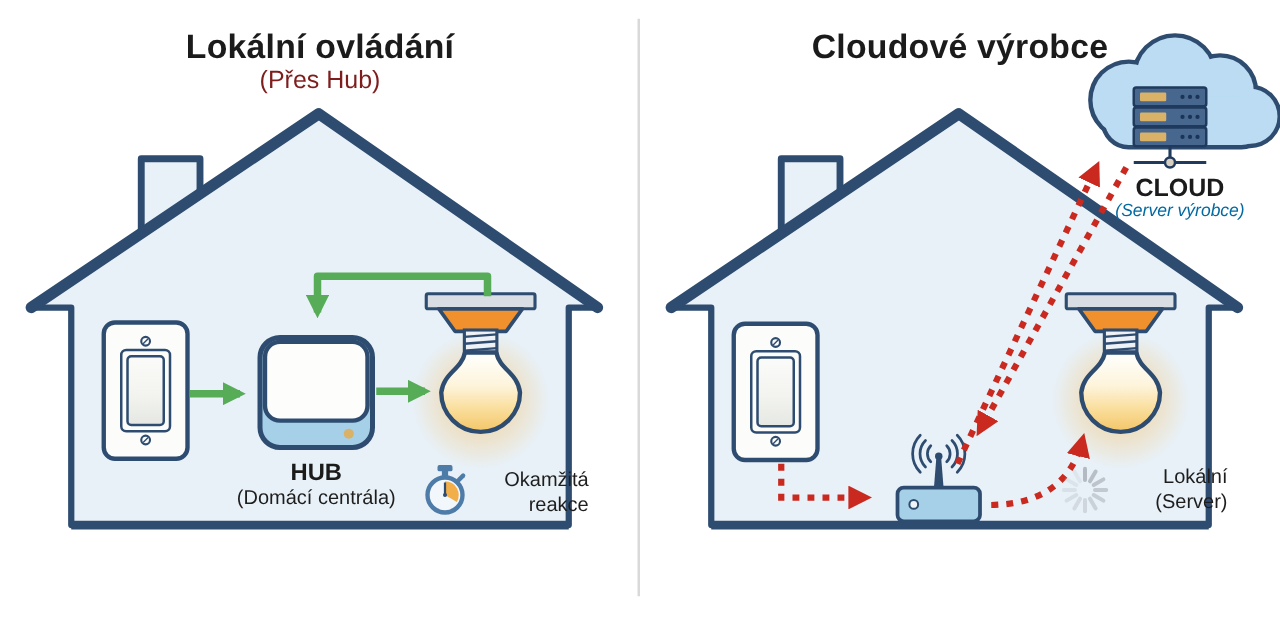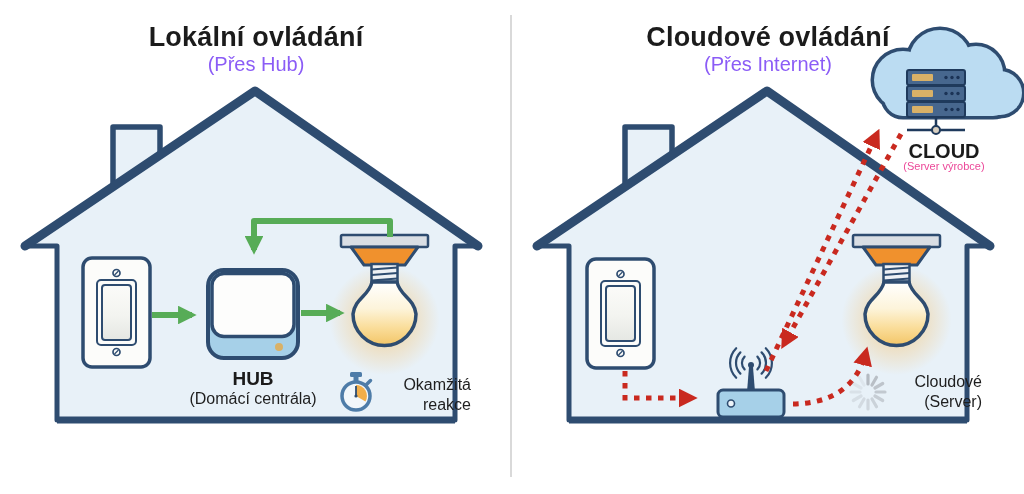--- a/index.html
+++ b/index.html
@@ -3,26 +3,26 @@
 <meta charset="utf-8">
 <style>
   html,body{margin:0;padding:0;background:#ffffff;}
   .stage{
     position:relative;width:1024px;height:494px;background:#ffffff;
     overflow:hidden;font-family:"Liberation Sans",sans-serif;color:var(--textDark,#1b1b1b);padding-left:24px;
   }
   .stage svg{position:absolute;left:0;top:0;}
   .txt{position:absolute;line-height:1.15;}
   .panel-title{font-size:27px;font-weight:700;text-align:center;width:512px;letter-spacing:.2px;}
-  .panel-subtitle{font-size:20px;font-weight:400;text-align:center;width:512px;color:#8b5cf6;}
+  .panel-subtitle{font-size:20px;font-weight:400;text-align:center;width:512px;color:#7f1d1d;}
   .dev-label{font-weight:700;font-size:19px;text-align:center;}
   .dev-sublabel{font-size:16px;text-align:center;color:#1e1e1e;}
   .note{font-size:16px;color:#1e1e1e;line-height:20px;text-align:right;}
   .cloud-label{font-weight:700;font-size:20px;text-align:center;}
-  .cloud-sublabel{font-size:11px;text-align:center;color:#ec4899;}
+  .cloud-sublabel{font-size:14px;text-align:center;color:#0369a1;font-style:italic;}
   .divider{position:absolute;left:510px;top:15px;width:2px;height:462px;background:var(--divider,#d9d9d9);}
 </style>
 </head>
 <body>
 
 <div class="stage">
 
   <svg width="1024" height="494" viewBox="0 0 1024 494">
     <defs>
       <linearGradient id="bulbGrad" x1="0" y1="0" x2="0" y2="1">
@@ -188,22 +188,21 @@
 
   <div class="txt panel-title" style="left:0;top:22px">Lokální ovládání</div>
   <div class="txt panel-subtitle" style="left:0;top:53px">(Přes Hub)</div>
 
   <div class="txt dev-label" style="left:163px;top:368px;width:180px">HUB</div>
   <div class="txt dev-sublabel" style="left:163px;top:390px;width:180px">(Domácí centrála)</div>
   <div class="txt note" style="left:381px;top:375px;width:90px">Okamžitá reakce</div>
 
   <div class="divider"></div>
 
-  <div class="txt panel-title" style="left:512px;top:22px">Cloudové ovládání</div>
-  <div class="txt panel-subtitle" style="left:512px;top:53px">(Přes Internet)</div>
+  <div class="txt panel-title" style="left:512px;top:22px">Cloudové výrobce</div>
 
   <div class="txt cloud-label" style="left:874px;top:140px;width:140px">CLOUD</div>
   <div class="txt cloud-sublabel" style="left:866px;top:160px;width:156px">(Server výrobce)</div>
 
-  <div class="txt note" style="left:892px;top:372px;width:90px">Cloudové</div>
+  <div class="txt note" style="left:892px;top:372px;width:90px">Lokální</div>
   <div class="txt note" style="left:892px;top:392px;width:90px">(Server)</div>
 
 </div>
 
 </body></html>

